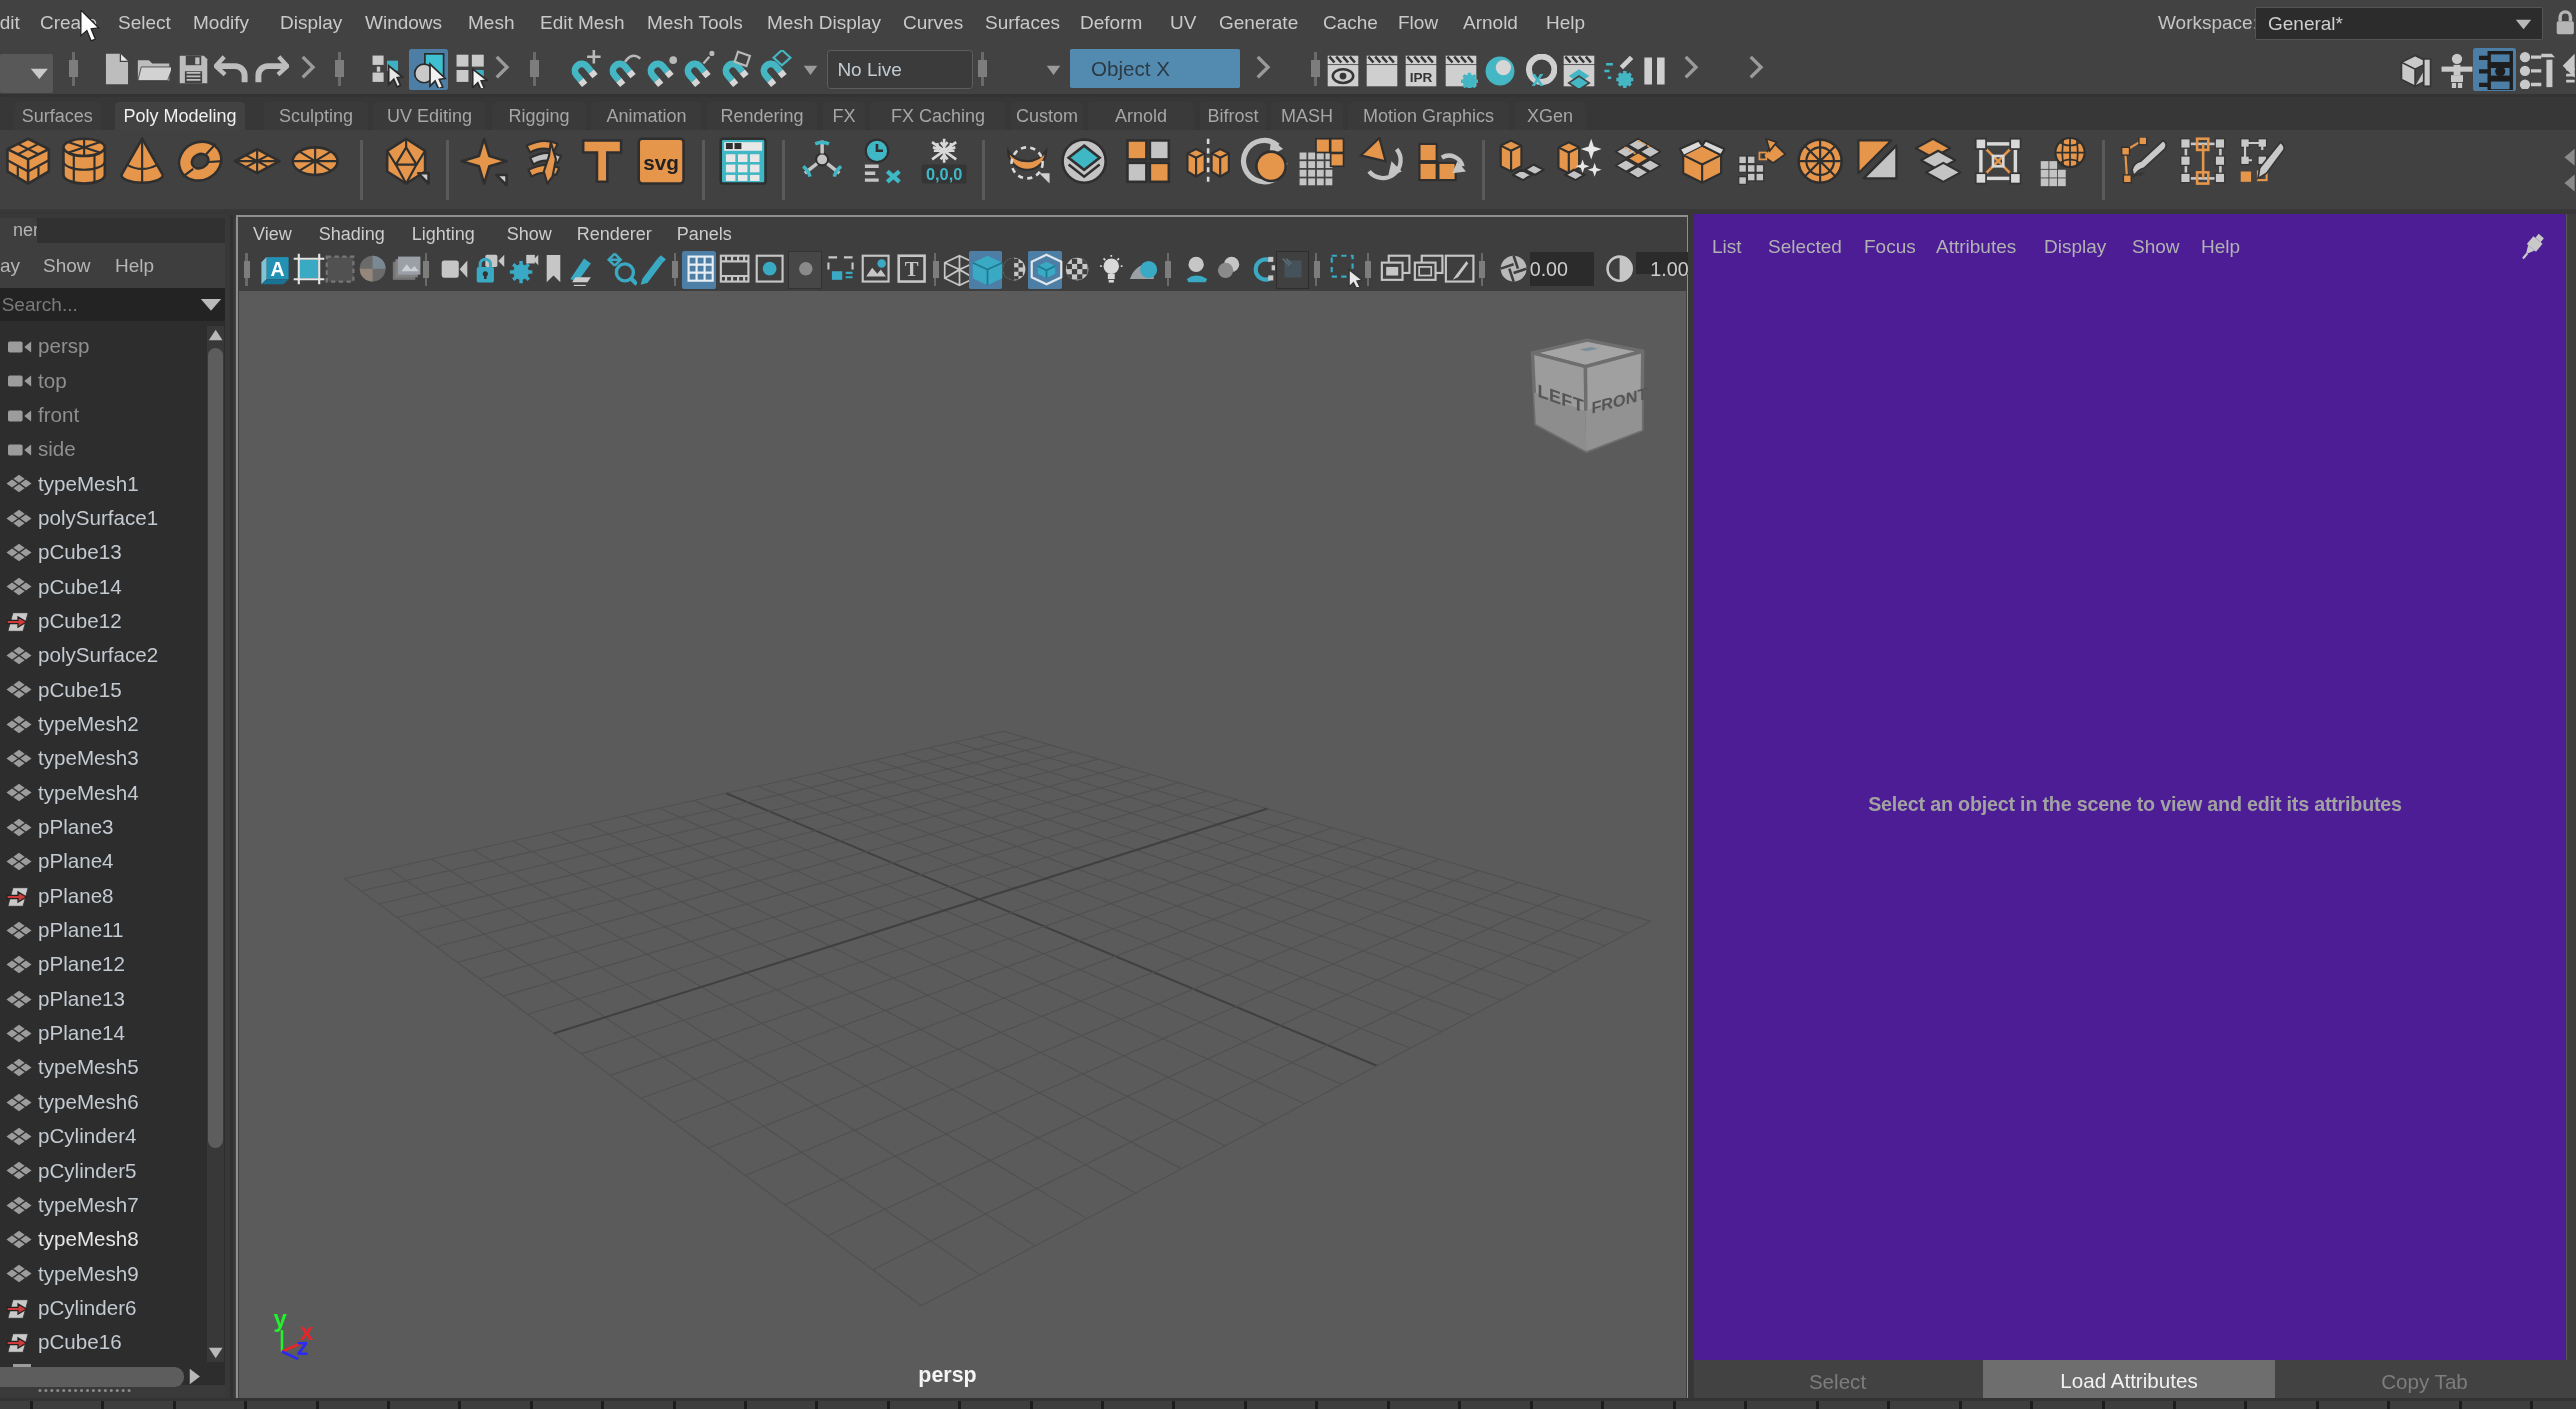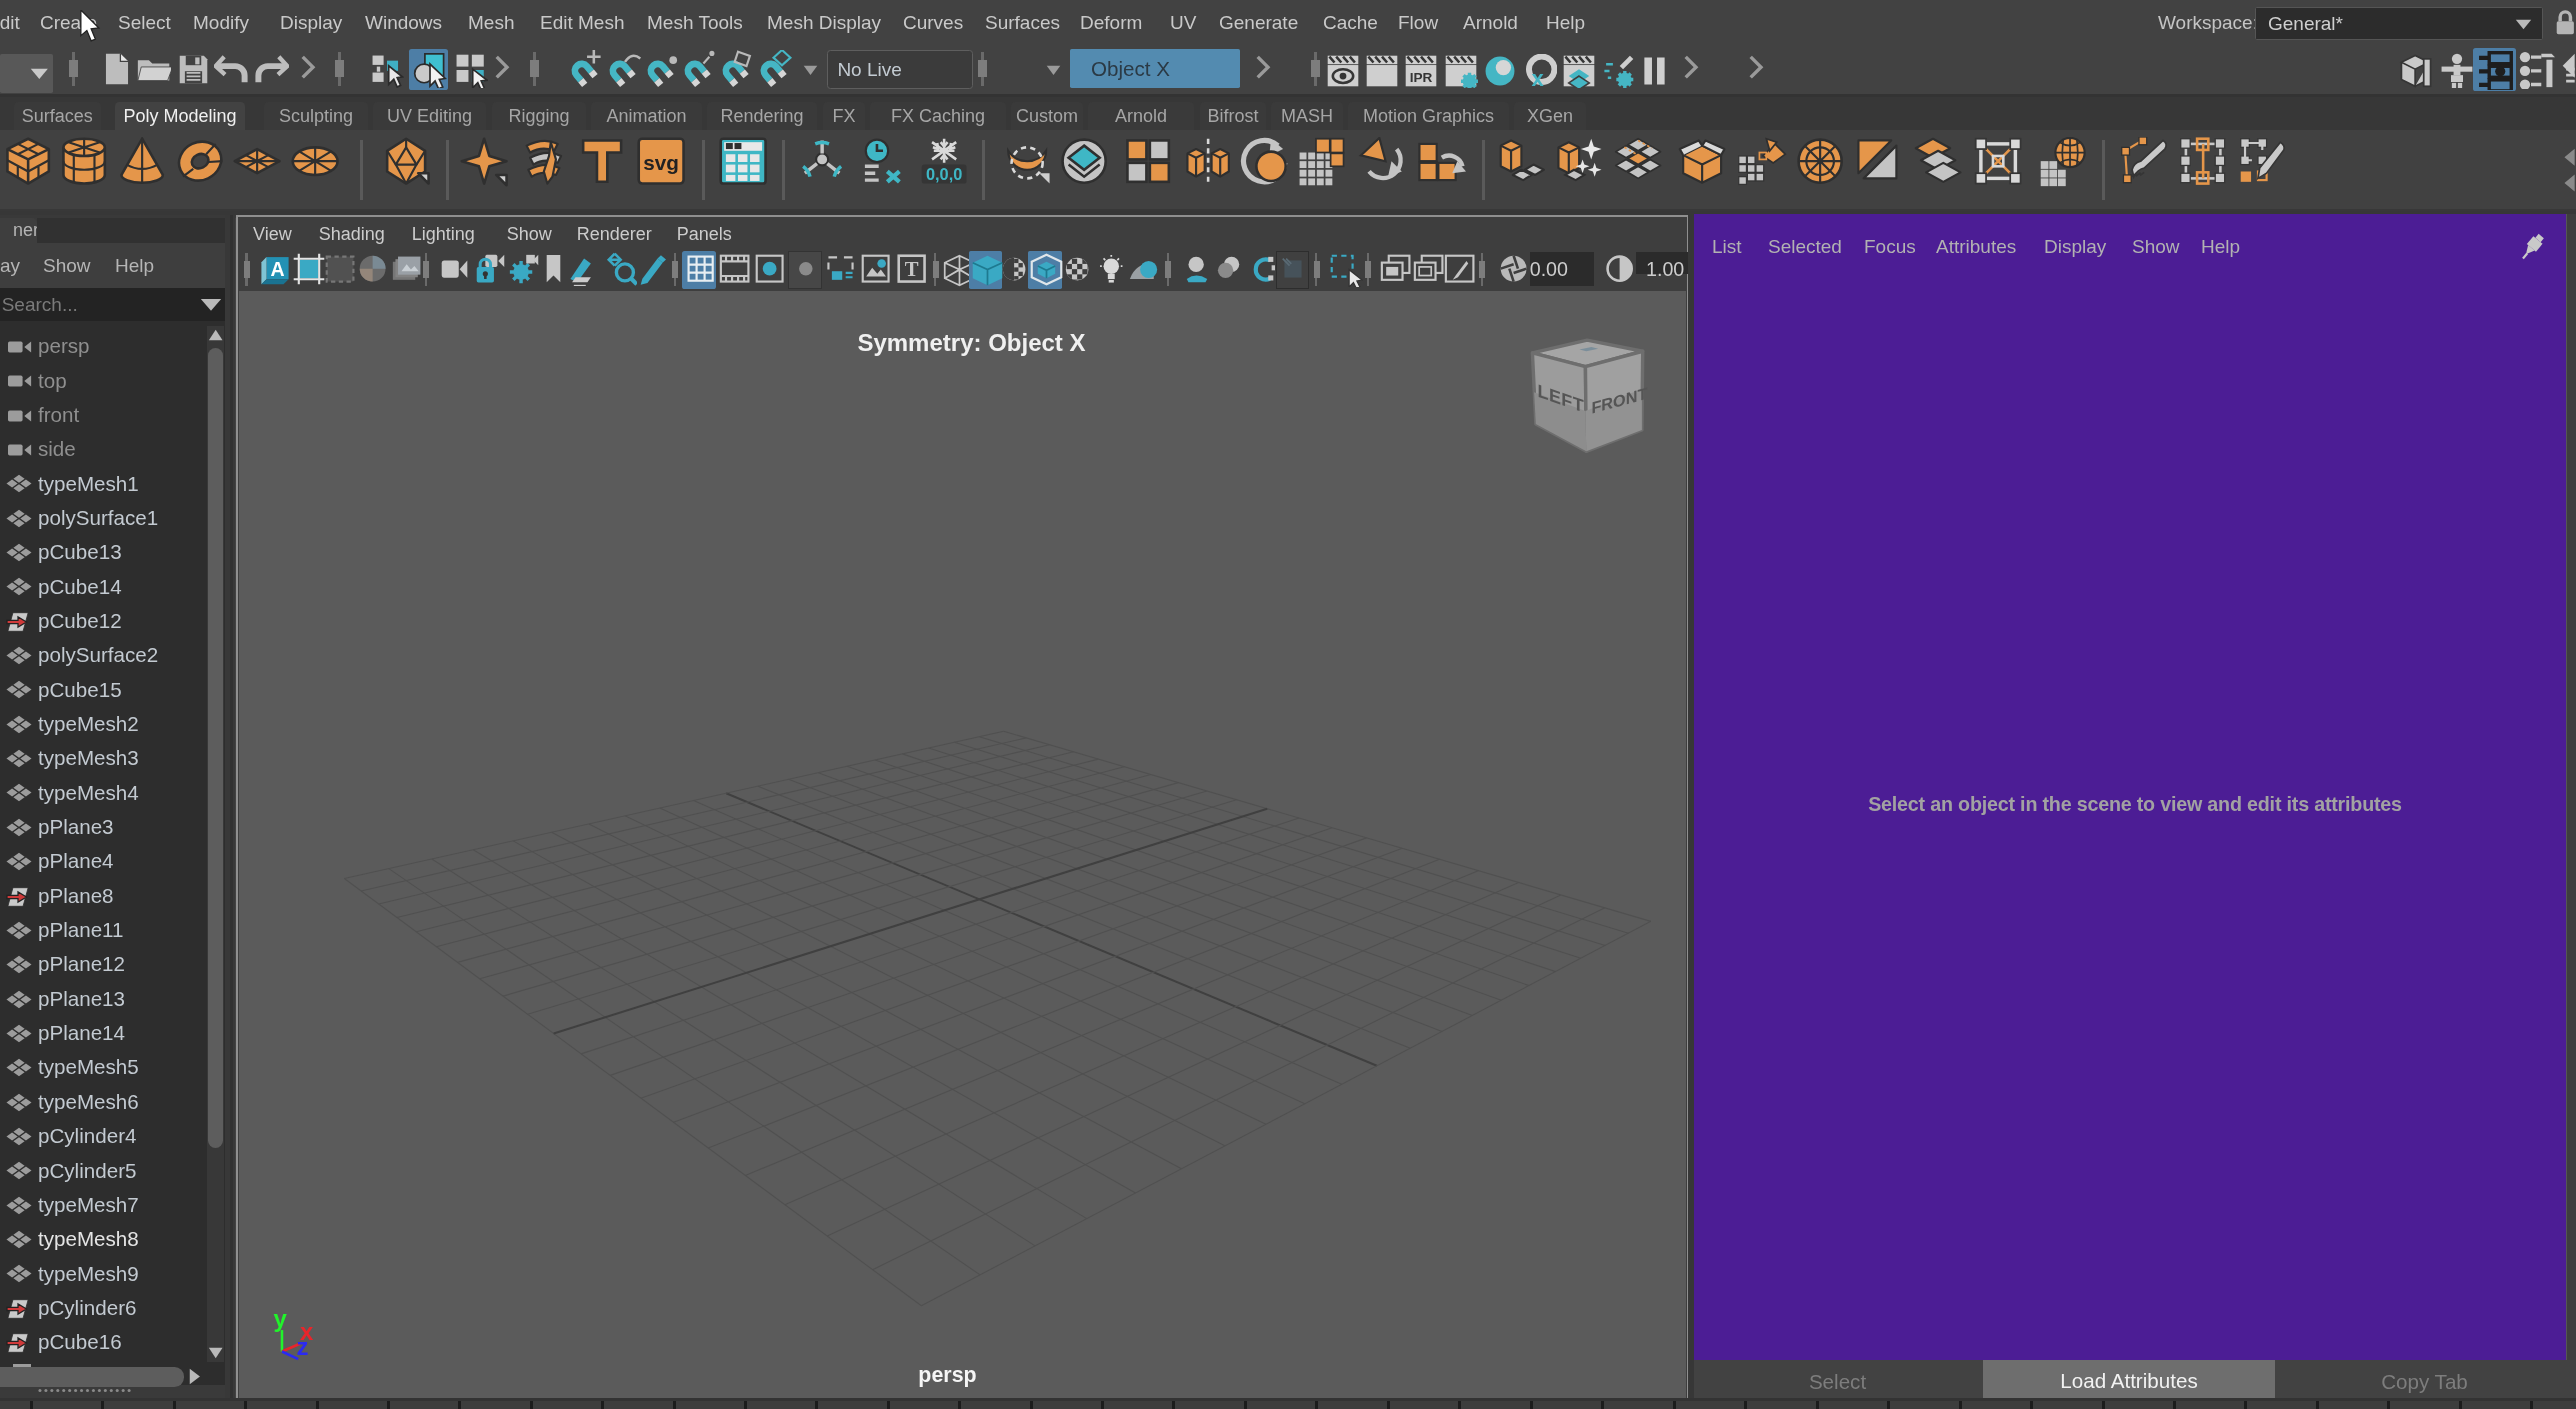--- a/index.html
+++ b/index.html
@@ -833,21 +833,21 @@
             <circle cx="17" cy="17" r="15" fill="#b9b9b9"></circle>
             <g stroke="#3e3e3e" stroke-width="3">
               <path d="M17 2 L22 17 M32 17 L17 22 M17 32 L12 17 M2 17 L17 12"></path>
             </g>
           </svg>
           <div class="abs" style="left:1292px;top:2.6px;width:64px;height:34px;background:#2b2b2b;color:#cdcdcd;font-size:19.7px;line-height:34px;text-align:left">0.00</div>
           <svg class="abs" style="left:1367px;top:4.3px;" width="31" height="31" viewBox="0 0 36 36">
             <circle cx="17" cy="17" r="14" fill="none" stroke="#c6c6c6" stroke-width="3"></circle>
             <path d="M17 3 A14 14 0 0 1 17 31 Z" fill="#c6c6c6"></path>
           </svg>
-          <div class="abs" style="left:1398px;top:2.6px;width:53px;height:22px;background:#2b2b2b;color:#cdcdcd;font-size:19.7px;line-height:34px;text-align:left;padding-left:10.3px">1.00</div>
+          <div class="abs" style="left:1398px;top:2.6px;width:53px;height:22px;background:#2b2b2b;color:#cdcdcd;font-size:19.7px;line-height:34px;text-align:right;padding-left:10.3px">1.00</div>
         </div>
         <div class="abs" style="left:1.7px;top:74px;width:1447px;height:1110px;background:#5b5b5b">
           <svg class="abs" style="left:0;top:0" width="1447" height="1110" viewBox="0 0 1690 1296">
             <line x1="123.0" y1="686.0" x2="797.0" y2="1185.0" stroke="#505050" stroke-width="1.3"></line>
 <line x1="175.0" y1="674.4" x2="865.5" y2="1148.9" stroke="#505050" stroke-width="1.3"></line>
 <line x1="225.2" y1="663.2" x2="929.8" y2="1115.0" stroke="#505050" stroke-width="1.3"></line>
 <line x1="273.5" y1="652.4" x2="990.2" y2="1083.2" stroke="#505050" stroke-width="1.3"></line>
 <line x1="320.2" y1="642.0" x2="1047.1" y2="1053.2" stroke="#505050" stroke-width="1.3"></line>
 <line x1="365.2" y1="631.9" x2="1100.7" y2="1024.9" stroke="#505050" stroke-width="1.3"></line>
 <line x1="408.7" y1="622.2" x2="1151.4" y2="998.2" stroke="#505050" stroke-width="1.3"></line>
@@ -880,21 +880,20 @@
 <line x1="433.5" y1="915.9" x2="1276.7" y2="626.7" stroke="#505050" stroke-width="1.3"></line>
 <line x1="469.4" y1="942.5" x2="1316.9" y2="638.5" stroke="#505050" stroke-width="1.3"></line>
 <line x1="507.6" y1="970.7" x2="1358.6" y2="650.7" stroke="#505050" stroke-width="1.3"></line>
 <line x1="548.1" y1="1000.7" x2="1402.1" y2="663.5" stroke="#505050" stroke-width="1.3"></line>
 <line x1="591.4" y1="1032.8" x2="1447.3" y2="676.8" stroke="#505050" stroke-width="1.3"></line>
 <line x1="637.5" y1="1066.9" x2="1494.5" y2="690.6" stroke="#505050" stroke-width="1.3"></line>
 <line x1="687.0" y1="1103.5" x2="1543.8" y2="705.1" stroke="#505050" stroke-width="1.3"></line>
 <line x1="740.0" y1="1142.8" x2="1595.2" y2="720.2" stroke="#505050" stroke-width="1.3"></line>
 <line x1="797.0" y1="1185.0" x2="1649.0" y2="736.0" stroke="#505050" stroke-width="1.3"></line>
           </svg>
-          <div class="abs" style="left:8.6px;top:38px;width:1447px;text-align:center;color:#f0f0f0;font-size:24px;font-weight:bold">Symmetry: Object X</div>
           <div class="abs" style="left:-15.4px;top:1072px;width:1447px;text-align:center;color:#f5f5f5;font-size:21.4px;font-weight:bold">persp</div>
           <svg class="abs" style="left:1289px;top:44px" width="120" height="124" viewBox="0 0 140 145">
             <g stroke="#6e6e6e" stroke-width="4" stroke-linejoin="round">
               <path d="M69 6 L134 19 L67 37 L5 21 Z" fill="#a5a5a5"></path>
               <path d="M5 21 L67 37 L68 136 L9 104 Z" fill="#9c9c9c"></path>
               <path d="M67 37 L134 19 L133 111 L68 136 Z" fill="#a0a0a0"></path>
             </g>
             <path d="M7 67 L67 89 L68 136 L9 104 Z" fill="#8d8d8d"></path>
             <path d="M67 89 L133 63 L133 111 L68 136 Z" fill="#929292"></path>
             <g transform="translate(11 72) skewY(19)">

